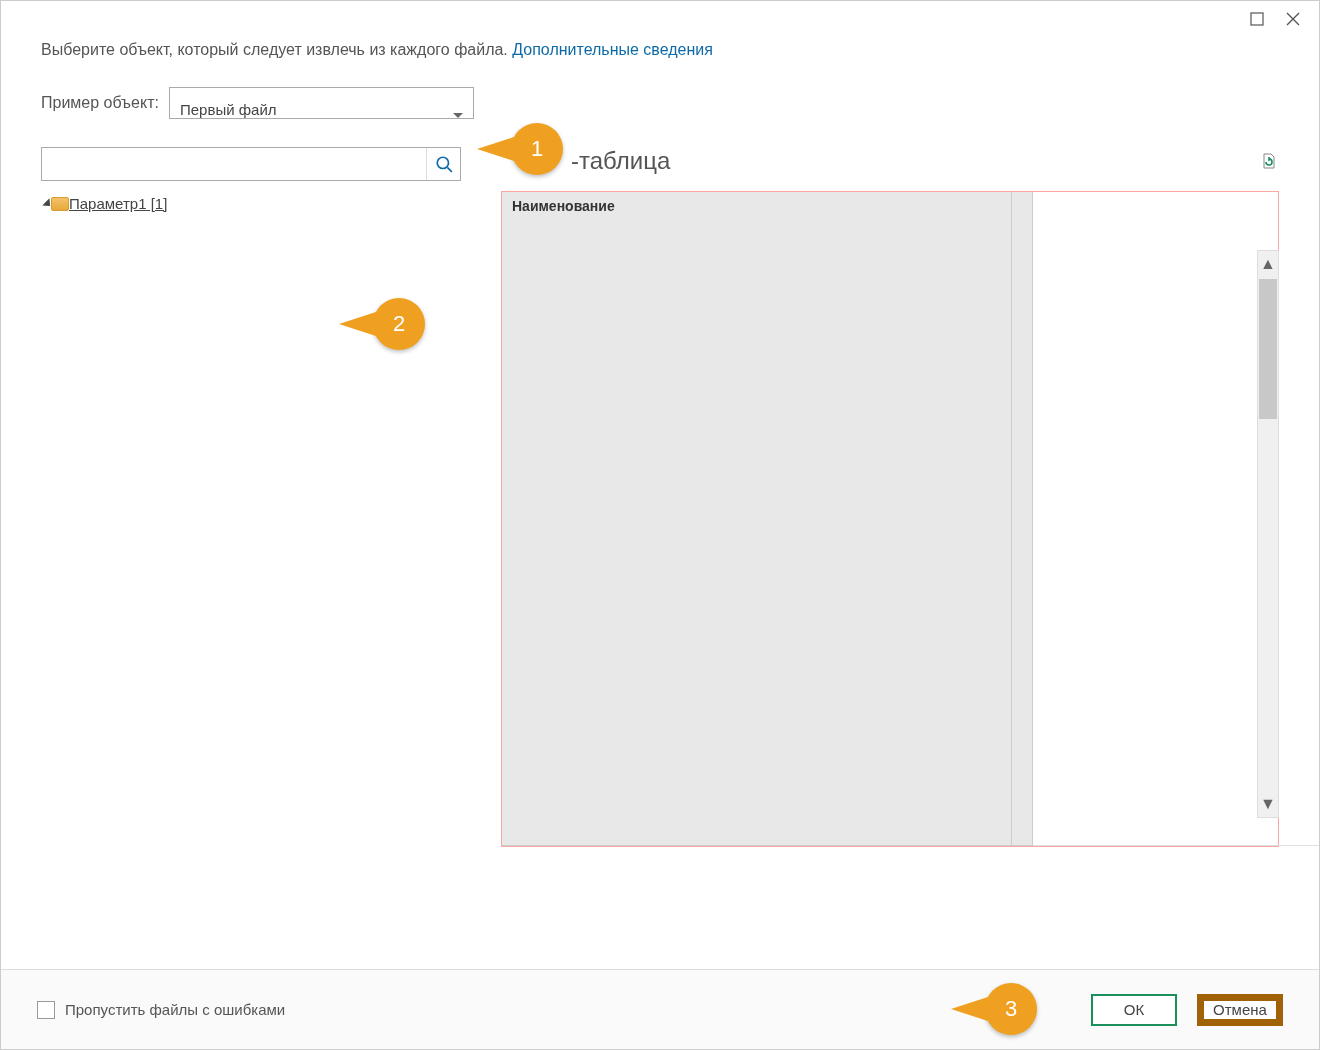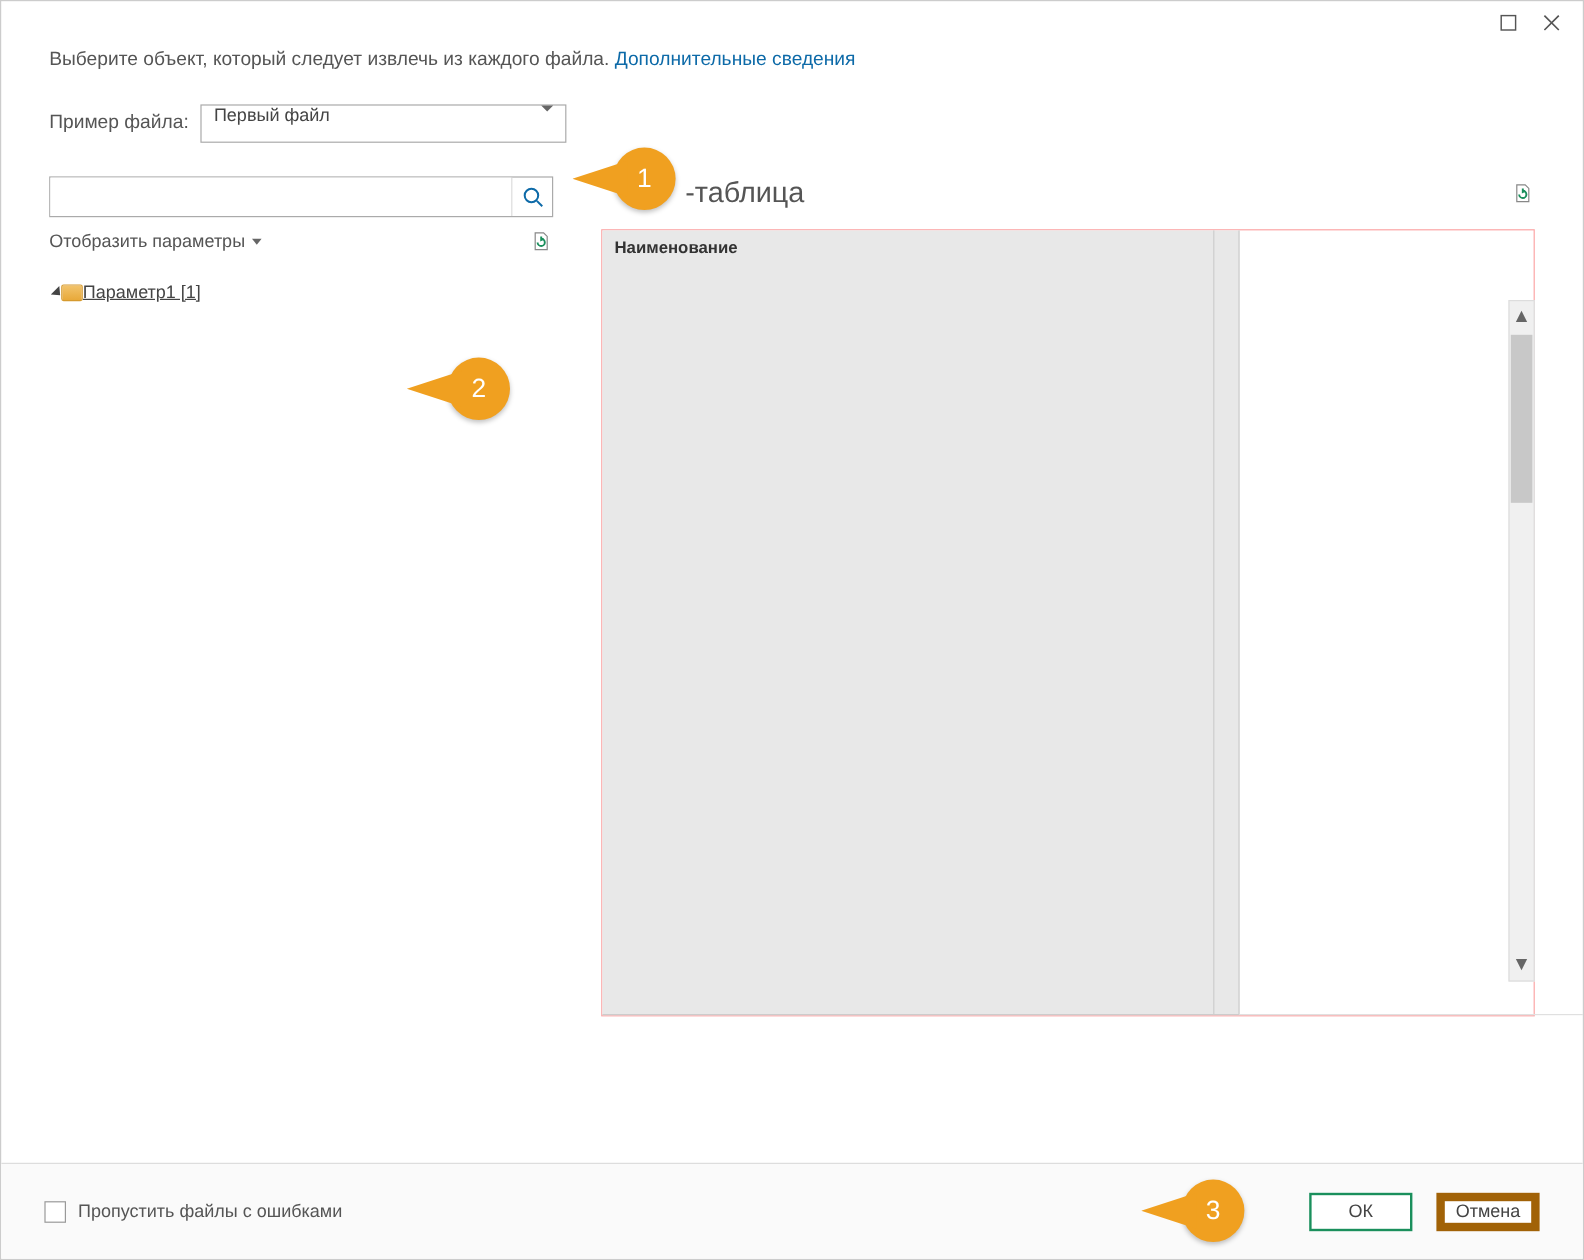--- a/index.html
+++ b/index.html
@@ -49,21 +49,21 @@
     align-items: center;
     gap: 10px;
     margin-bottom: 28px;
   }
   .row-example label { font-size: 16px; color: #555; }
   .dropdown {
     width: 305px;
     height: 32px;
     border: 1px solid #aaa;
     display: flex;
-    align-items: flex-start;
+    align-items: flex-end;
     justify-content: space-between;
     padding: 0 10px;
     background: #fff;
     font-size: 15px;
     color: #444;
   }
   .dropdown .caret {
     border-left: 5px solid transparent;
     border-right: 5px solid transparent;
     border-top: 5px solid #666;
@@ -313,53 +313,40 @@
   </div>
 </div>
 
 <div class="content">
   <div class="subtitle">
     <span>Выберите объект, который следует извлечь из каждого файла.</span>
     <a href="#">Дополнительные сведения</a>
   </div>
 
   <div class="row-example">
-    <label>Пример файла:</label>
+    <label>Пример объект:</label>
     <div class="dropdown">
       <span>Первый файл</span>
       <span class="caret"></span>
     </div>
   </div>
 
   <div class="body-split">
     <div class="left-pane">
       <div class="search-row">
         <div class="searchbox">
           <input type="text" style="">
           <div class="search-icon">
             <svg viewBox="0 0 16 16">
                 <circle cx="7" cy="7" r="5" fill="none" stroke="currentColor" stroke-width="1.5"></circle>
                 <path d="M11 11 L15 15" stroke="currentColor" stroke-width="1.5"></path>
               </svg>
           </div>
         </div>
       </div>
-      <div class="display-opts-row">
-        <div class="display-opts">
-          <span>Отобразить параметры</span>
-          <span class="caret"></span>
-        </div>
-        <div class="refresh-icon">
-          <svg viewBox="0 0 18 18">
-              <path d="M4 2 h7 l3 3 v11 h-10 z" fill="none" stroke="#888" stroke-width="1"></path>
-              <path d="M9 7 a3 3 0 1 1 -3 3" fill="none" stroke="#1a8f5c" stroke-width="1.6"></path>
-              <path d="M9 5 l0 3 l2 -1" fill="none" stroke="#1a8f5c" stroke-width="1.6"></path>
-            </svg>
-        </div>
-      </div>
 
       <div class="tree">
         <div class="tree-node">
           <span class="tree-caret"></span>
           <span class="folder-icon"></span>
           <span>Параметр1 [1]</span>
         </div>
       </div>
     </div>
 

